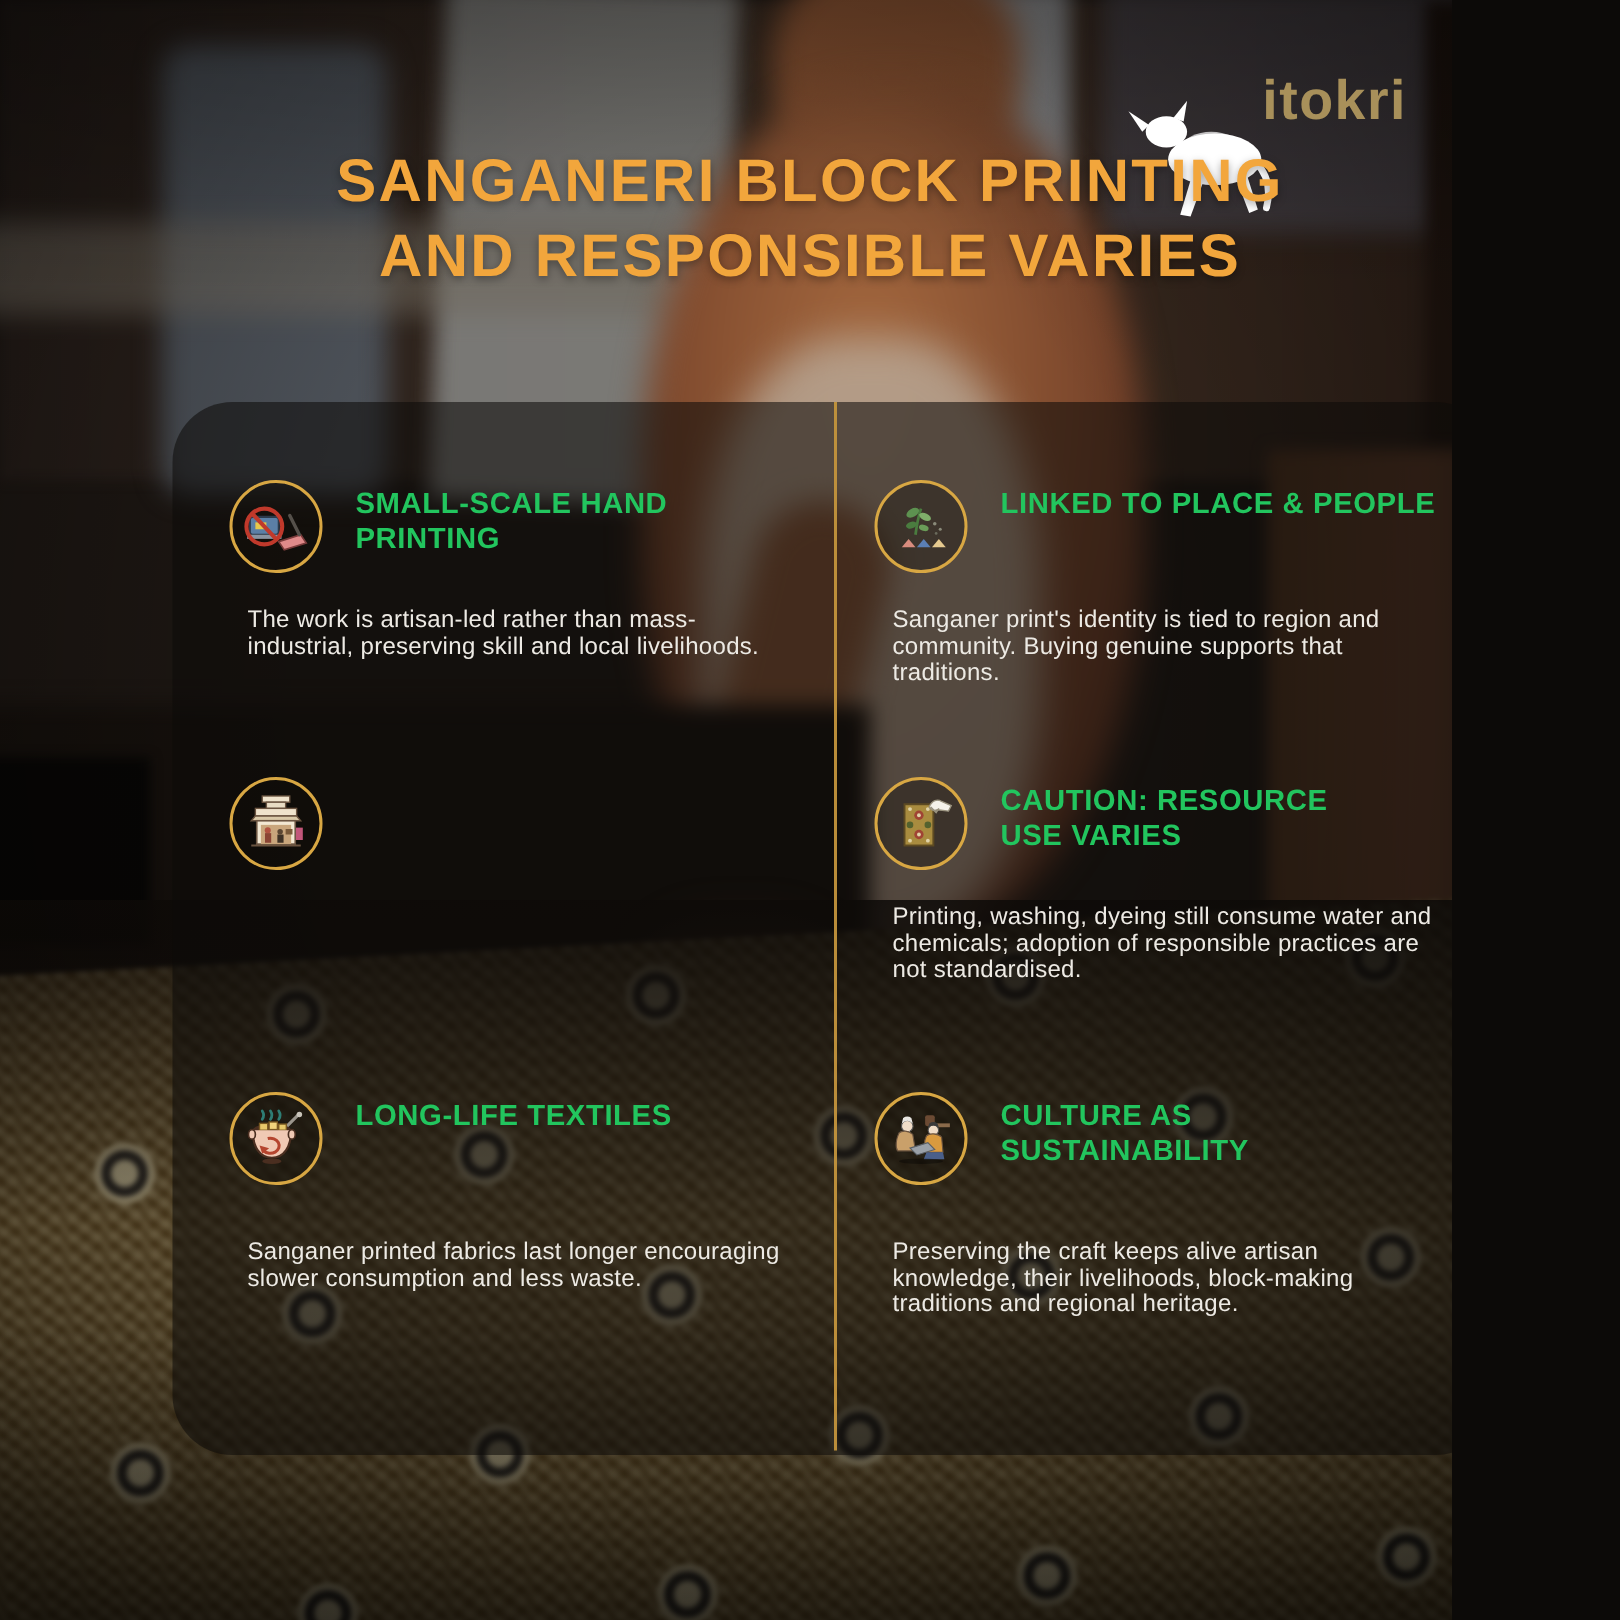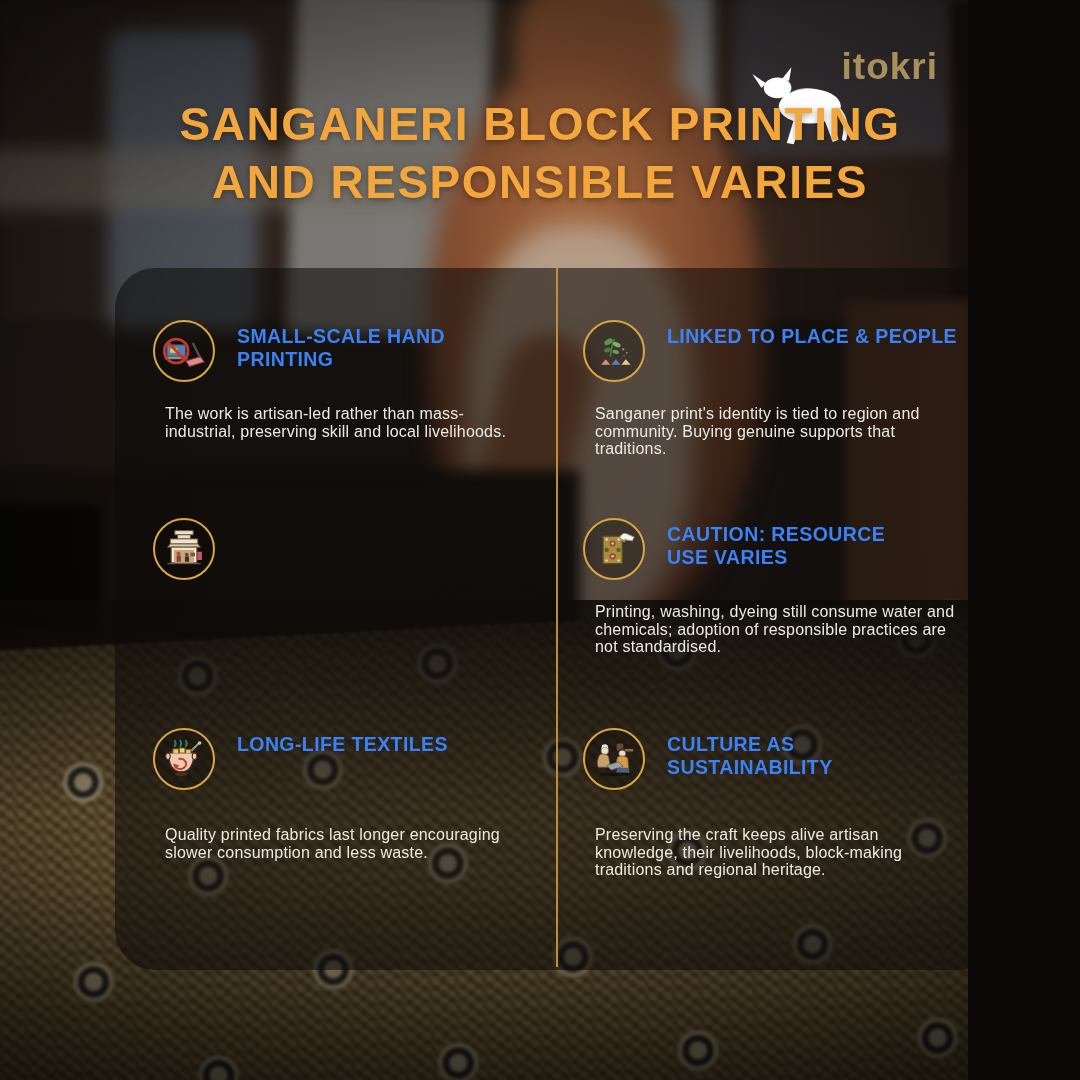--- a/index.html
+++ b/index.html
@@ -43,36 +43,36 @@
   .ph-vignette{inset:0;
     background:
       linear-gradient(180deg,rgba(0,0,0,.3),rgba(0,0,0,0) 18% 82%,rgba(0,0,0,.5)),
       radial-gradient(ellipse at 50% 42%,rgba(0,0,0,0) 40%,rgba(0,0,0,.42) 96%);}
   
   .logo{position:absolute;right:30px;top:46px;width:130px;height:100px;}
   .logo-text{position:absolute;right:0;top:0;font-size:37px;font-weight:bold;letter-spacing:1px;color:#a8905a;}
   .logo-animal{position:absolute;left:-58px;top:12px;}
   
   .title{position:absolute;left:0;top:96px;width:1080px;margin:0;text-align:center;
-    font-size:46px;font-weight:800;letter-spacing:1.5px;line-height:1.26;color:#f2a63c;
+    font-size:40px;font-weight:800;letter-spacing:1.5px;line-height:1.26;color:#f2a63c;
     text-shadow:0 2px 6px rgba(0,0,0,.35);}
   
   .panel{position:absolute;left:115px;top:268px;width:882px;height:702px;border-radius:40px;
     background:rgba(13,11,9,.56);}
   .divider{position:absolute;left:556px;top:268px;width:2px;height:699px;background:#c3943c;opacity:.95;}
   
   .card{position:absolute;}
   .card.c-left{left:153px;width:388px;}
   .card.c-right{left:583px;width:392px;}
   .r1{top:320px;} .r2{top:518px;} .r3{top:728px;}
   .card-head{display:flex;align-items:flex-start;gap:22px;min-height:62px;}
   .icon-circle{flex:0 0 auto;width:62px;height:62px;border:2px solid #d8a743;border-radius:50%;
     background:rgba(18,13,9,.35);display:flex;align-items:center;justify-content:center;box-sizing:border-box;}
   .card-title{margin:5px 0 0;font-size:19.5px;font-weight:800;letter-spacing:.4px;line-height:1.2;
-    color:#3b82f6;white-space:pre;}
+    color:#22c55e;white-space:pre;}
   .card-body{margin:23px 12px 0;font-size:16px;line-height:1.1;letter-spacing:.2px;color:#edeae4;}
   .gap-lg .card-body{margin-top:36px;}
 </style>
 </head>
 <body>
 
 <div class="canvas">
 
   <div class="bg">
     <div class="ph-wall"></div>
@@ -222,21 +222,21 @@
           <path d="M7 16 C7 28 12 36 21 36 C30 36 35 28 35 16" fill="#f0c9b4" stroke="#4a2e20" stroke-width="1.6"></path>
           <ellipse cx="6.5" cy="19" rx="2.5" ry="3.5" fill="#f0c9b4" stroke="#4a2e20" stroke-width="1.2"></ellipse>
           <ellipse cx="35.5" cy="19" rx="2.5" ry="3.5" fill="#f0c9b4" stroke="#4a2e20" stroke-width="1.2"></ellipse>
           <path d="M15 31 a6.5 5.5 0 1 0 3 -9" fill="none" stroke="#b5452f" stroke-width="2.2"></path>
           <path d="M14 33 L12 27 L19 29 Z" fill="#b5452f"></path>
           <ellipse cx="21" cy="38.5" rx="7" ry="2" fill="#4a2e20"></ellipse>
         </svg>
       </span>
       <h2 class="card-title">LONG-LIFE TEXTILES</h2>
     </div>
-    <p class="card-body">Quality printed fabrics last longer encouraging slower consumption and less waste.</p>
+    <p class="card-body">Sanganer printed fabrics last longer encouraging slower consumption and less waste.</p>
   </section>
 
   <section class="card c-right r3 gap-lg">
     <div class="card-head">
       <span class="icon-circle">
         <svg width="44" height="40" viewBox="0 0 48 40">
           <rect x="27" y="3" width="7" height="8" rx="1.5" fill="#6b4a33"></rect>
           <rect x="35" y="9" width="10" height="2.8" fill="#8a6a4a"></rect>
           <circle cx="14" cy="11" r="4.2" fill="#f0ddc8" stroke="#555" stroke-width=".8"></circle>
           <path d="M10 9 q4 -4 8 0 l-1 -4 q-3 -2 -6 0 Z" fill="#e8e6e2"></path>

